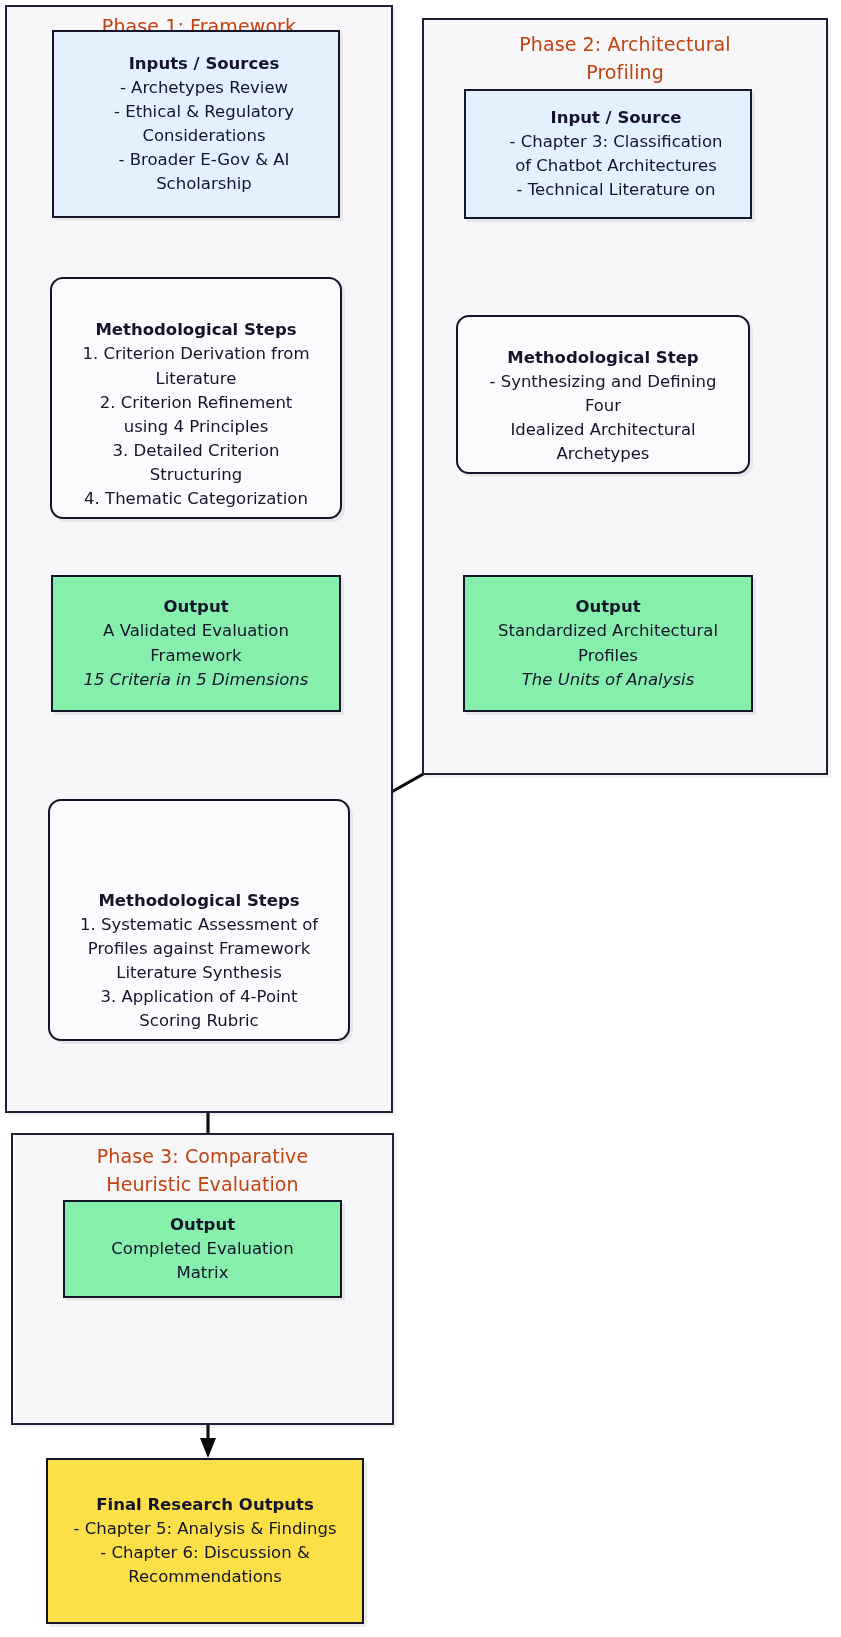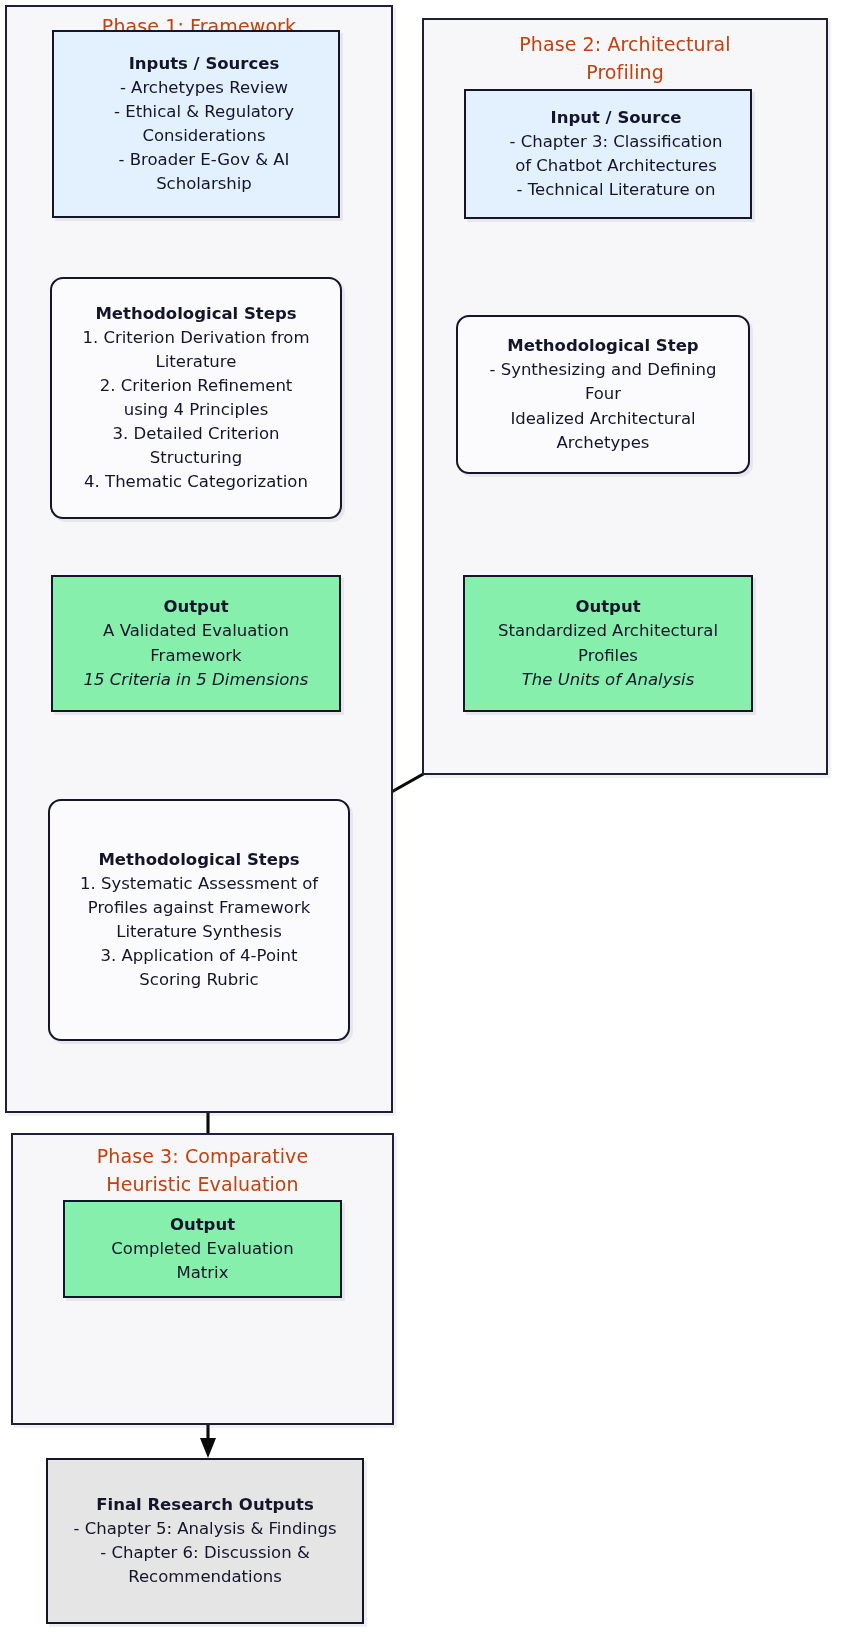--- a/index.html
+++ b/index.html
@@ -57,22 +57,22 @@
   }
   .node .ttl {
     font-weight: bold;
     display: block;
   }
   .node .ln { display: block; }
   .node .em { font-style: italic; display: block; }
 
   .node.blue   { background: #e3f0fd; padding-left: 24px; }
   .node.green  { background: #86efac; }
-  .node.pink   { background: #e5e5e5; }
-  .node.plain  { background: #fbfbfd; border-radius: 13px; }
+  .node.pink   { background: #fde047; }
+  .node.plain  { background: #fbfbfd; border-radius: 13px; justify-content: flex-end; }
 
   
   #edges {
     position: absolute;
     left: 0; top: 0;
     width: 841px;
     height: 1637px;
     pointer-events: none;
   }
   .edge { stroke: #0a0a0a; stroke-width: 3.1px; fill: none; }

